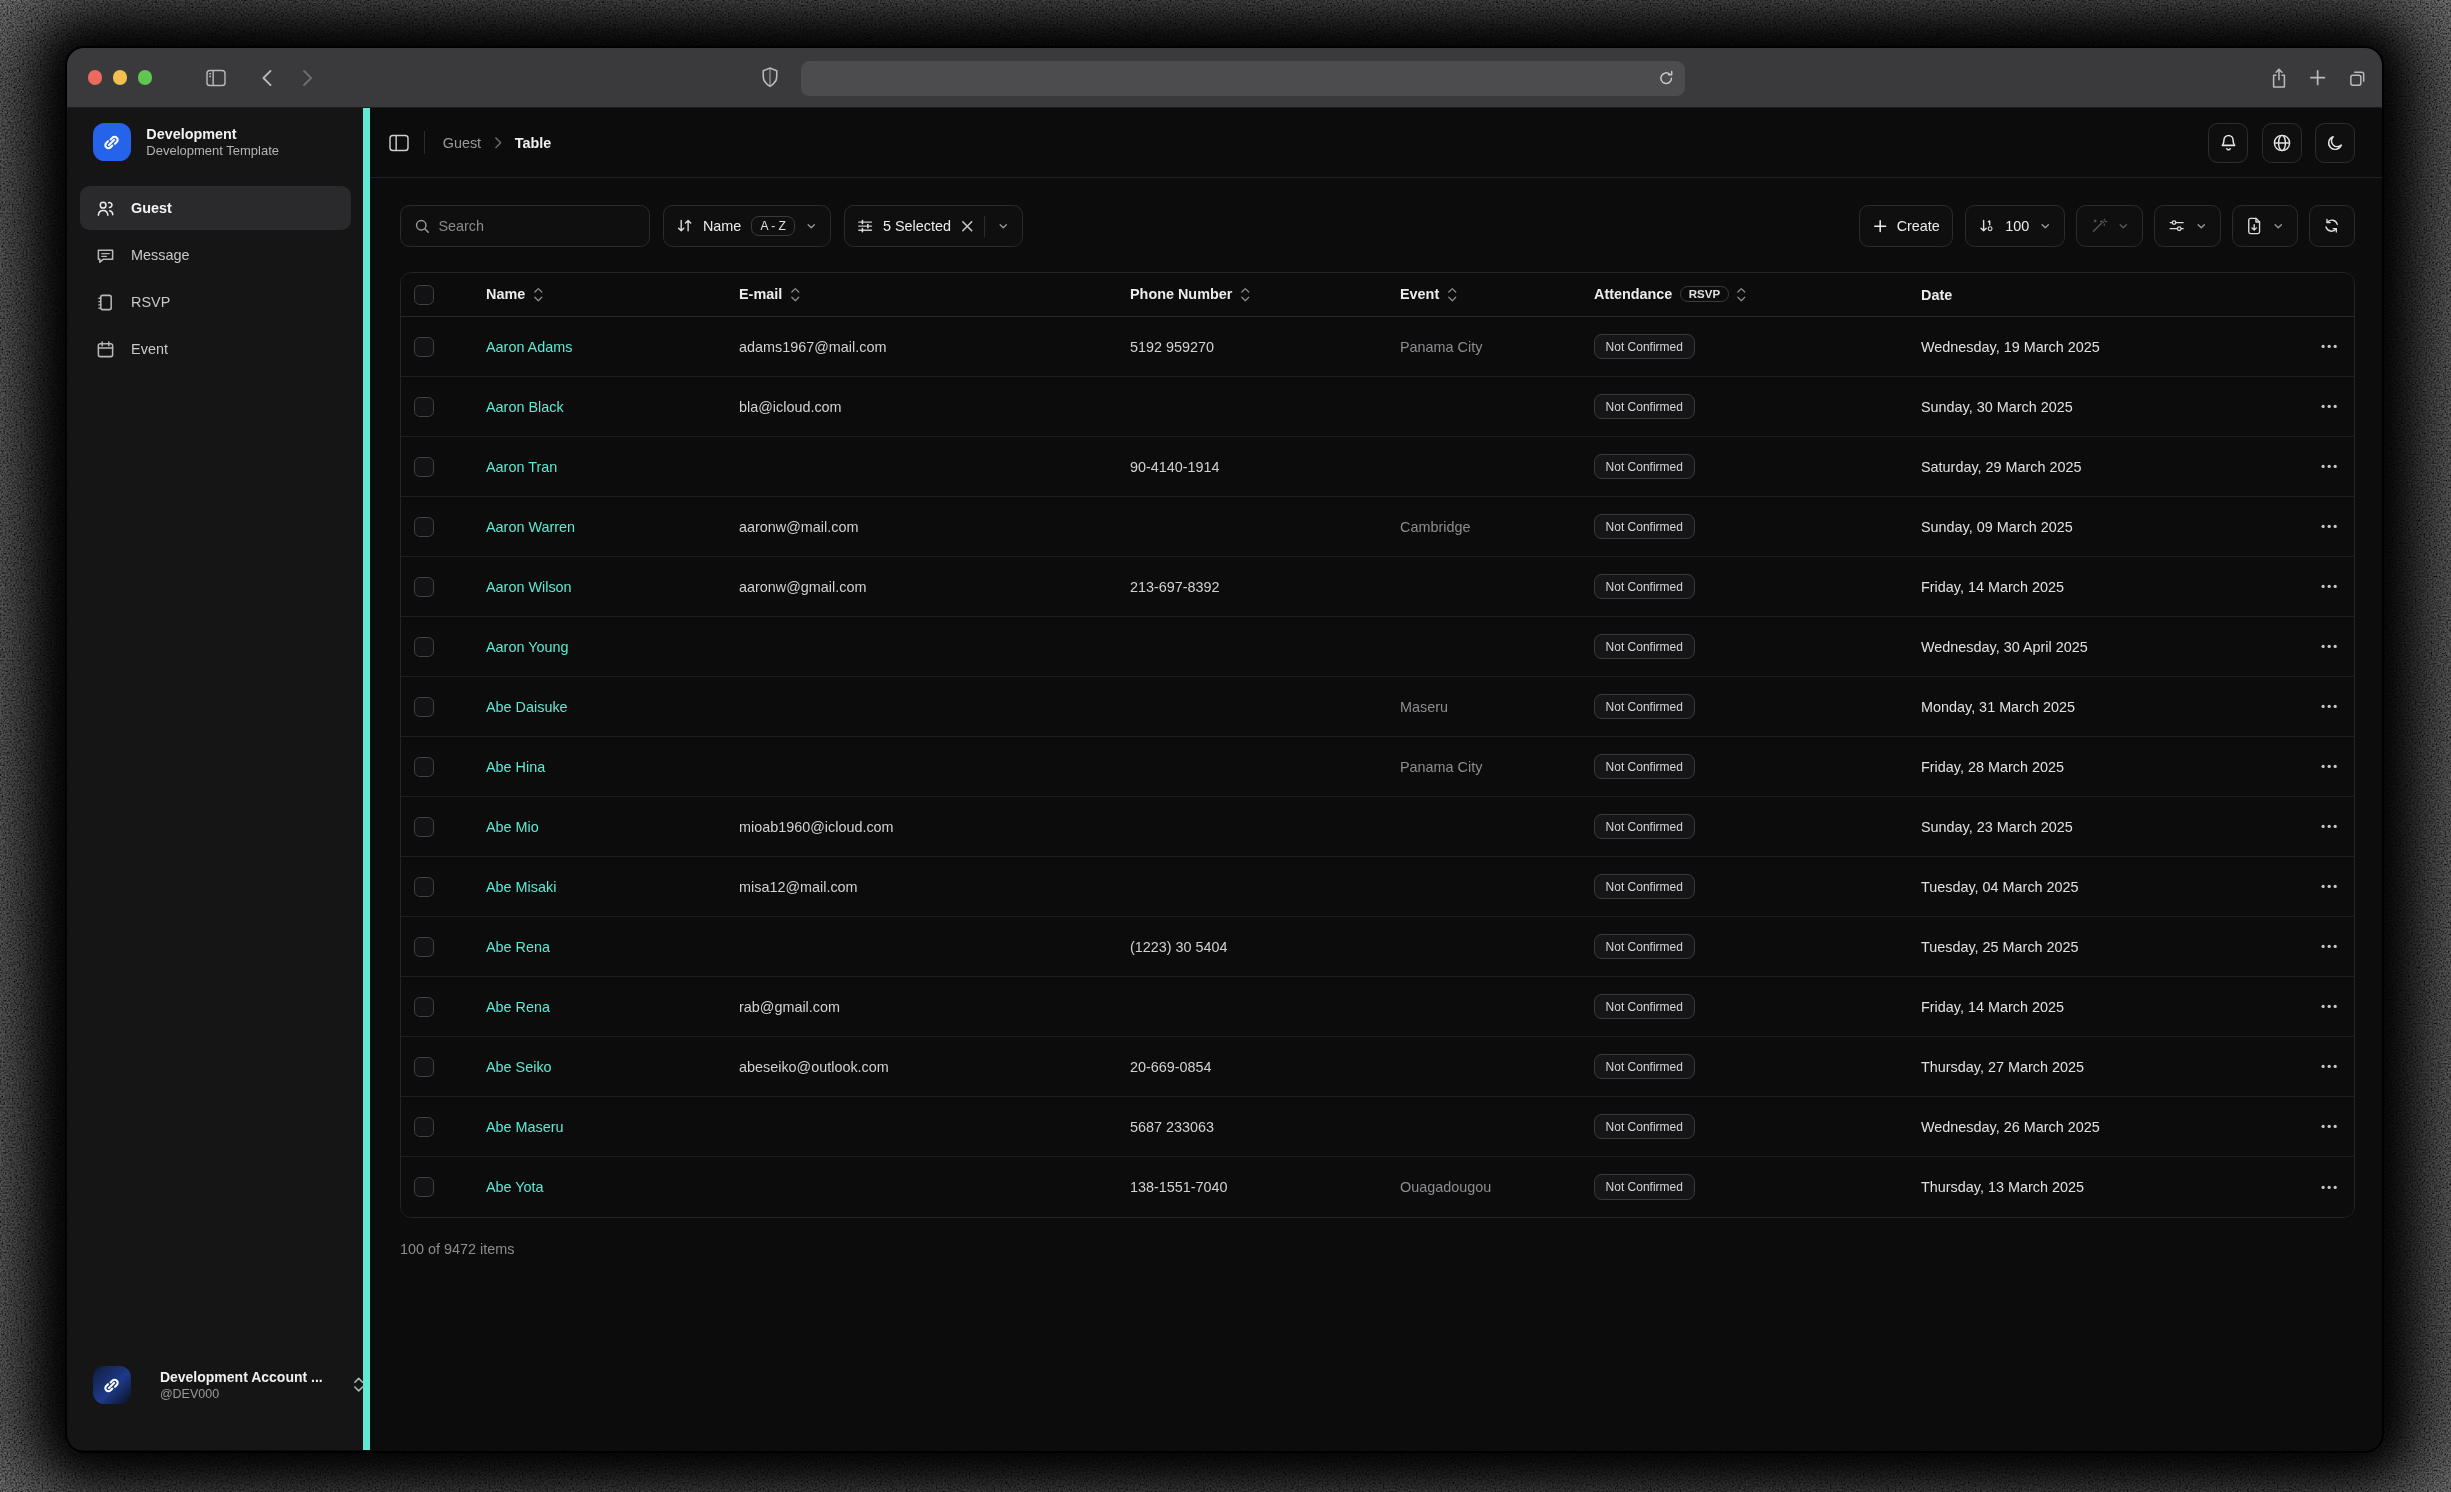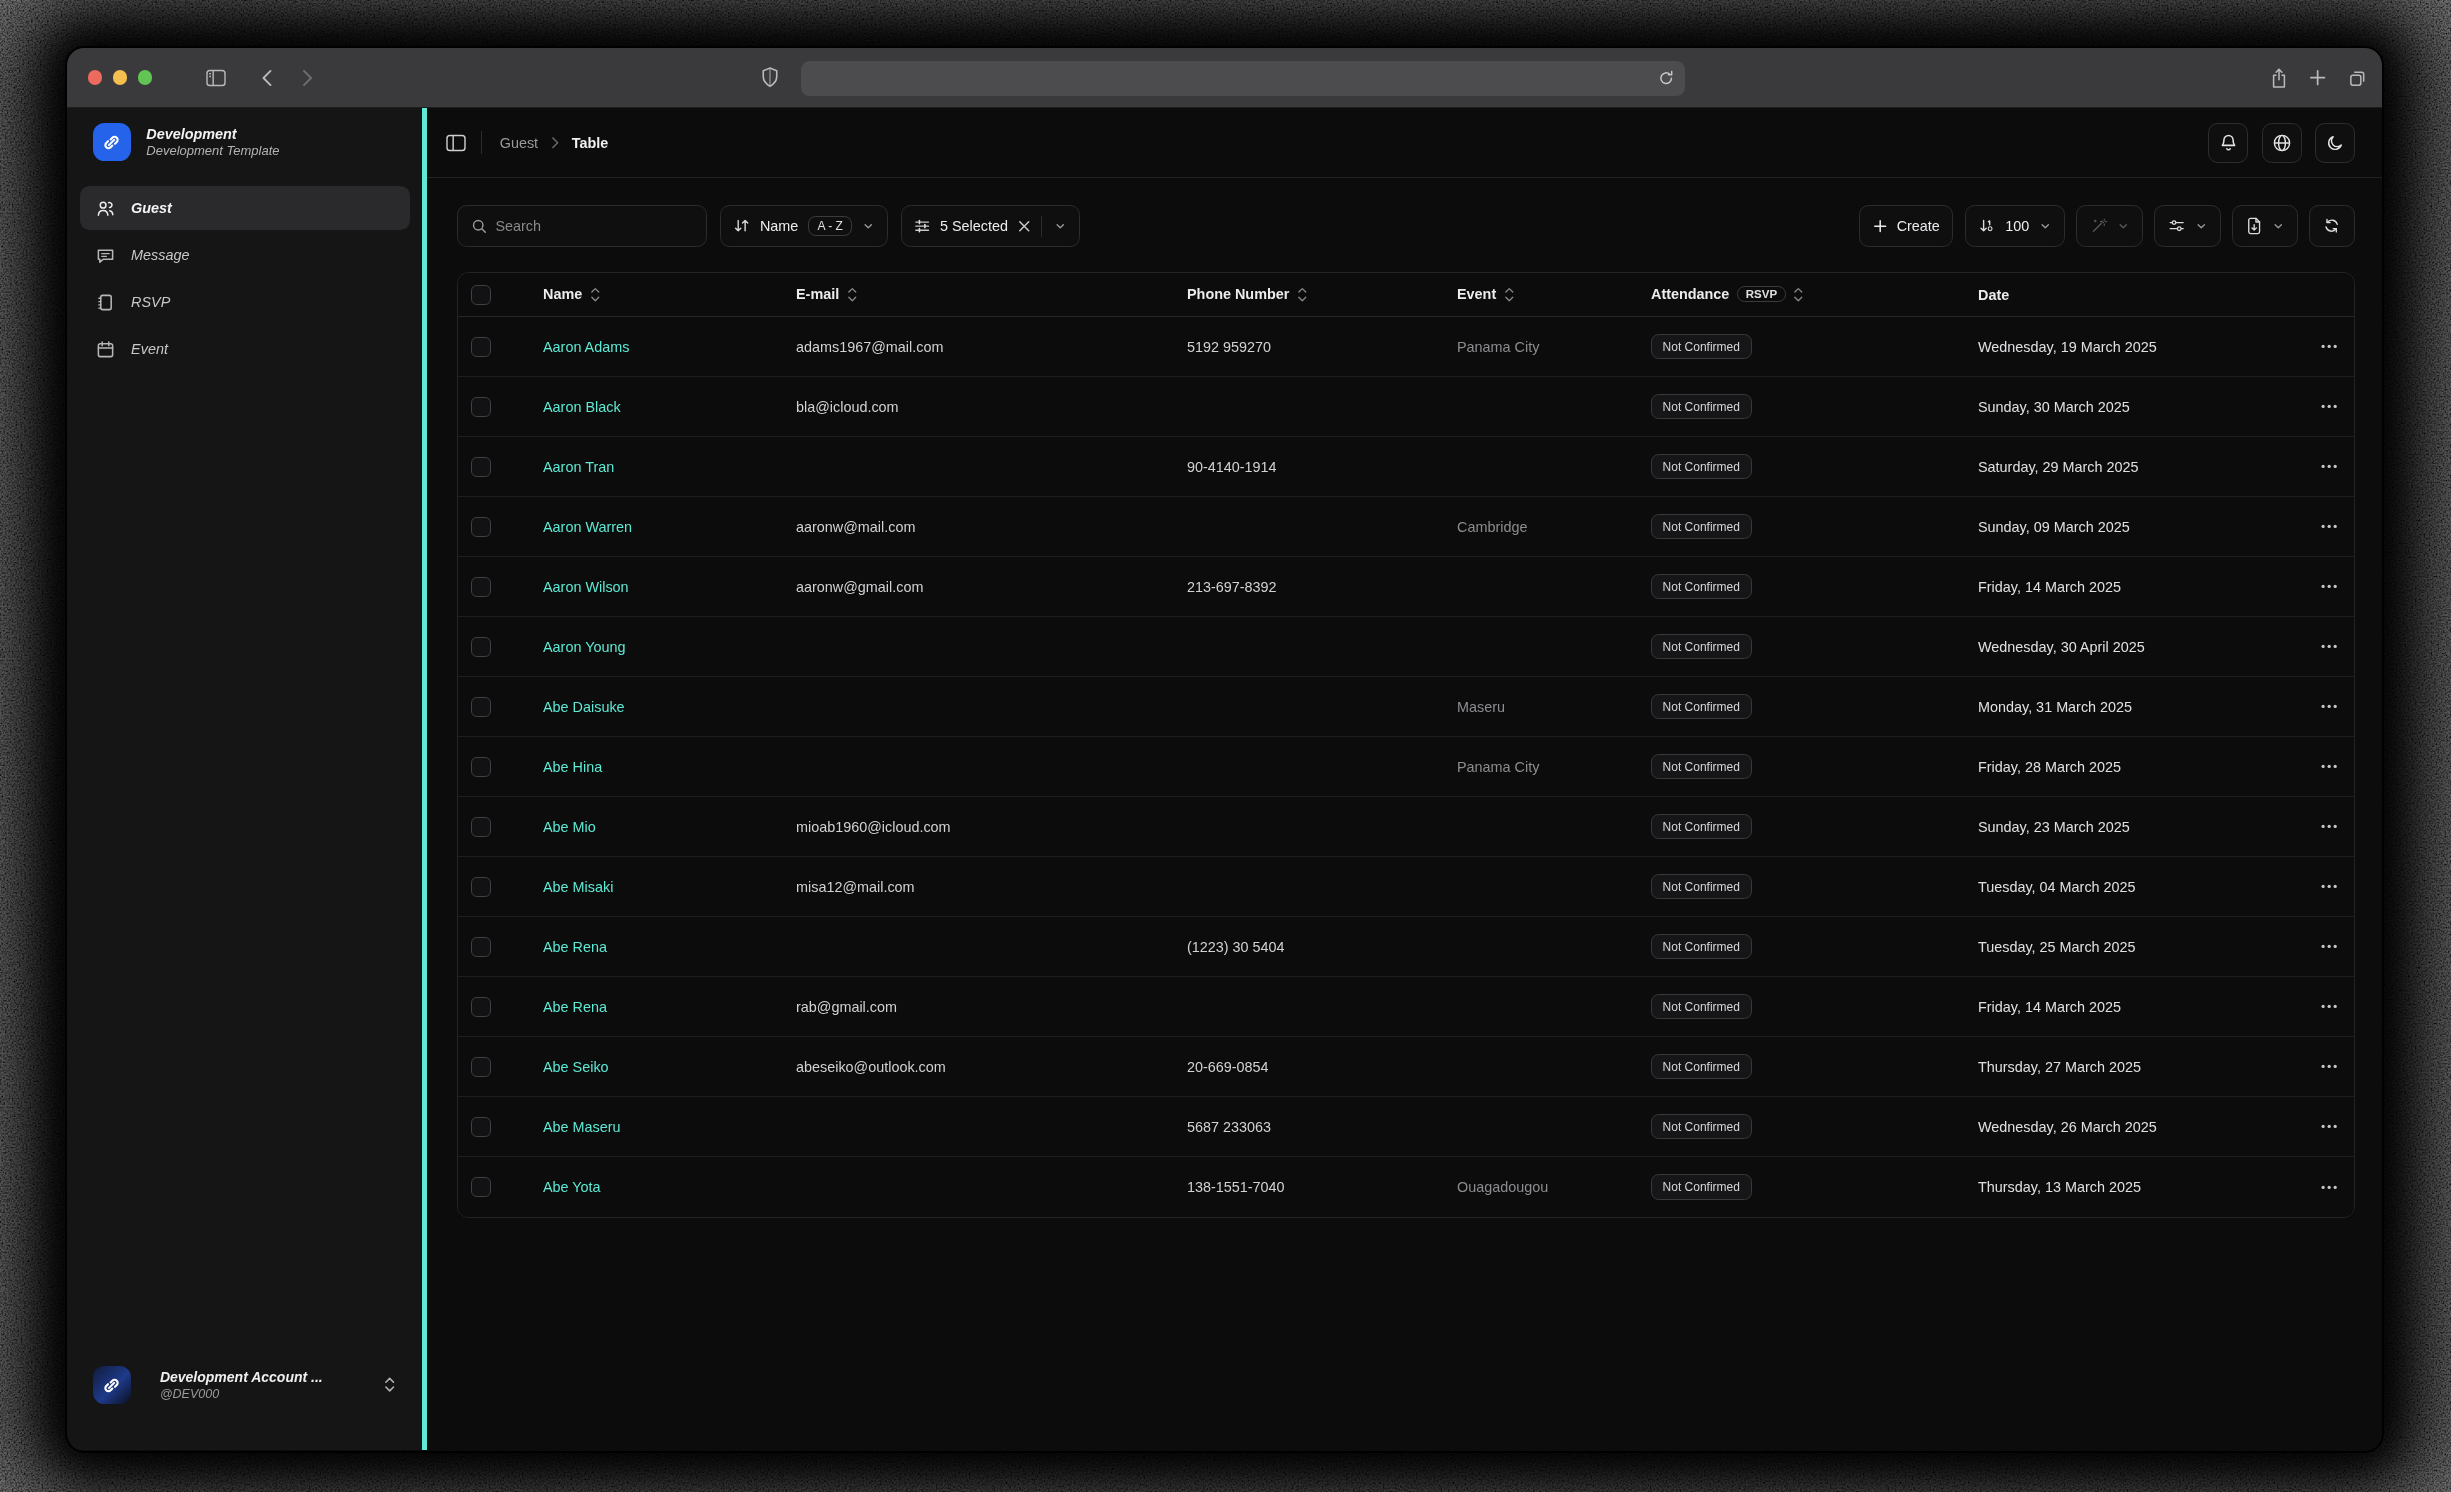--- a/index.html
+++ b/index.html
@@ -42,22 +42,22 @@
     background:#4c4c4e; border-radius:8.6px;
     display:flex; align-items:center; justify-content:flex-end; padding-right:10.6px; color:#c6c6c8;
   }
   .chrome-right { position:absolute; right:15.4px; top:0; height:60px; display:flex; align-items:center; gap:21px; color:#b9b9bb; }
 
   
   .app { display:flex; height:1342px; background:#0c0c0d; }
 
   
   .sidebar {
-    width:360px; background:#151516; border-right:5px solid #5eead4;
-    display:flex; flex-direction:column; padding:15.4px 12.5px 46px;font-style:italic;
+    width:303px; background:#151516; border-right:7px solid #5eead4;
+    display:flex; flex-direction:column; padding:15.4px 12.5px 46px;
   }
   .workspace { display:flex; align-items:center; gap:15.4px; padding:0 13.4px; margin-bottom:25px; }
   .logo { width:38px; height:38px; border-radius:11.5px; background:#2563eb; display:flex; align-items:center; justify-content:center; flex:none; }
   .ws-name { font-size:14.4px; font-weight:700; color:#f2f2f4; line-height:1.25; }
   .ws-sub  { font-size:13px; color:#b3b3b5; line-height:1.25; }
   .nav-item {
     height:44px; border-radius:9.6px; display:flex; align-items:center; gap:16.3px;
     padding:0 16.3px; color:#c9c9cb; font-size:14.4px; margin-bottom:2.9px; cursor:default;
   }
   .nav-item .nico { color:#b7b7b9; }
@@ -832,17 +832,18 @@
                     <circle cx="2.2" cy="2.5" r="1.7"></circle>
                     <circle cx="8.5" cy="2.5" r="1.7"></circle>
                     <circle cx="14.8" cy="2.5" r="1.7"></circle>
                   </svg>
       </button>
     </div>
   </div>
           </div>
       </div>
 
+      <div class="table-footer">100 of 9472 items</div>
 
     </section>
   </div>
 </div>
 
 
 </body></html>

